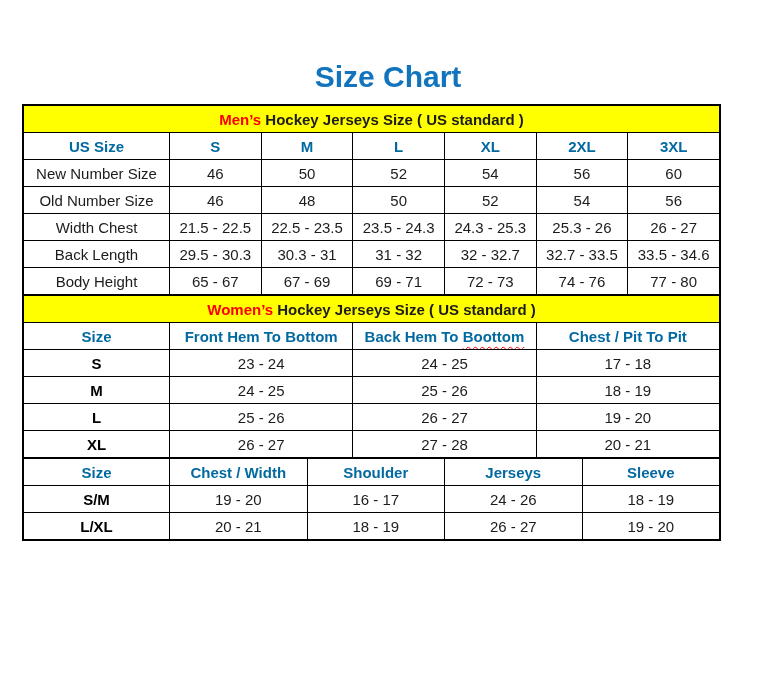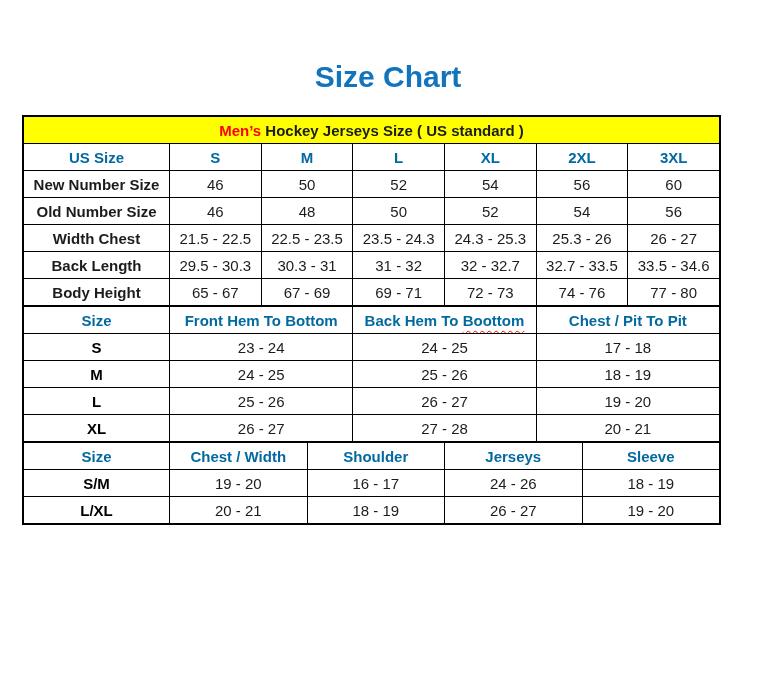--- a/index.html
+++ b/index.html
@@ -7,21 +7,21 @@
     margin: 0; padding: 0;
     width: 776px; height: 692px;
     background: #ffffff;
     font-family: "Liberation Sans", sans-serif;
     overflow: hidden;
   }
   .page { width: 776px; height: 692px; position: relative; }
   .title {
     margin: 0;
     padding-top: 60px;
-    padding-bottom: 21px;
+    padding-bottom: 10px;
     text-align: center;
     font-size: 30px;
     font-weight: bold;
     letter-spacing: 0px;
     color: var(--title-color, #1274BD);
   }
   .tables-wrap {
     width: 699px;
     margin-left: 22px;
     border: 1px solid #000;
@@ -53,21 +53,21 @@
     font-weight: bold;
     color: #000;
   }
   .banner-highlight { color: var(--accent-red, #FF0000); }
   .misspelled {
     text-decoration: underline wavy var(--accent-red, #FF0000) 1px;
     text-underline-offset: 4px;
     text-align: right;
   }
   td.row-label { color: #1c1c1c; }
-  .section-mens td.row-label { font-weight: bold; text-align: center; }
+  .section-mens td.row-label { font-weight: normal; text-align: center; }
   .section-womens td.row-label,
   .section-youth td.row-label { font-weight: bold; color: #000; }
 </style>
 </head>
 <body>
 
 <div class="page">
   <h1 class="title">Size Chart</h1>
   <div class="tables-wrap" id="sections-root">
       <table class="size-table section-mens">
@@ -142,20 +142,23 @@
       </table>
       <table class="size-table section-womens">
         <colgroup>
           <col style="width: 146px;">
           <col>
           <col>
           <col>
         </colgroup>
         <tbody>
           <tr>
+            <td colspan="4" class="banner"><span class="banner-highlight">Women’s</span><span> Hockey Jerseys Size ( US standard )</span></td>
+          </tr>
+          <tr>
             <th>Size</th>
             <th>Front Hem To Bottom</th>
             <th>Back Hem To <span class="misspelled">Boottom</span></th>
             <th>Chest / Pit To Pit</th>
           </tr>
           <tr>
             <td class="row-label">S</td>
             <td>23 - 24</td>
             <td>24 - 25</td>
             <td>17 - 18</td>

